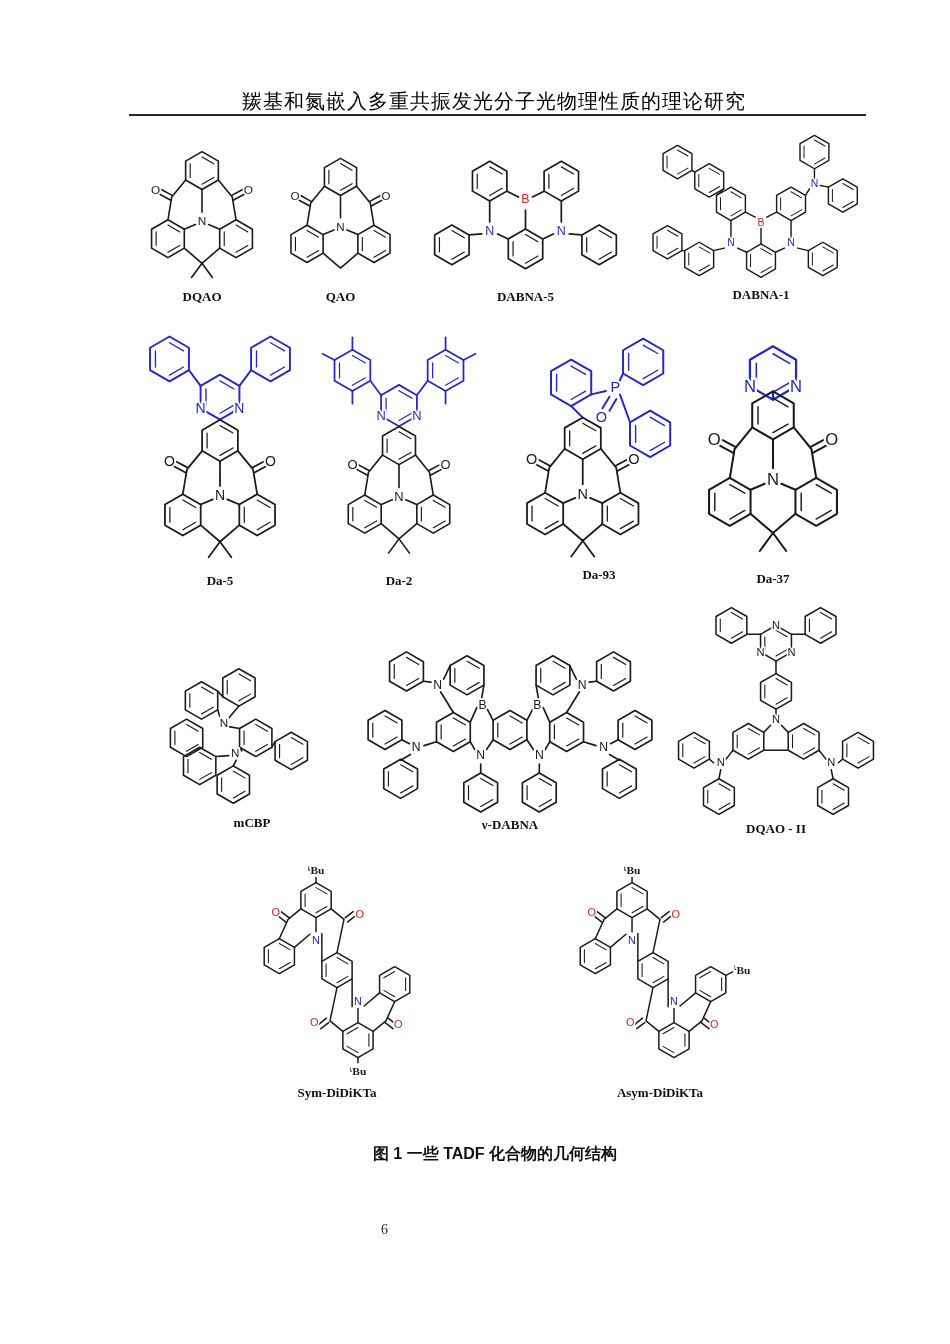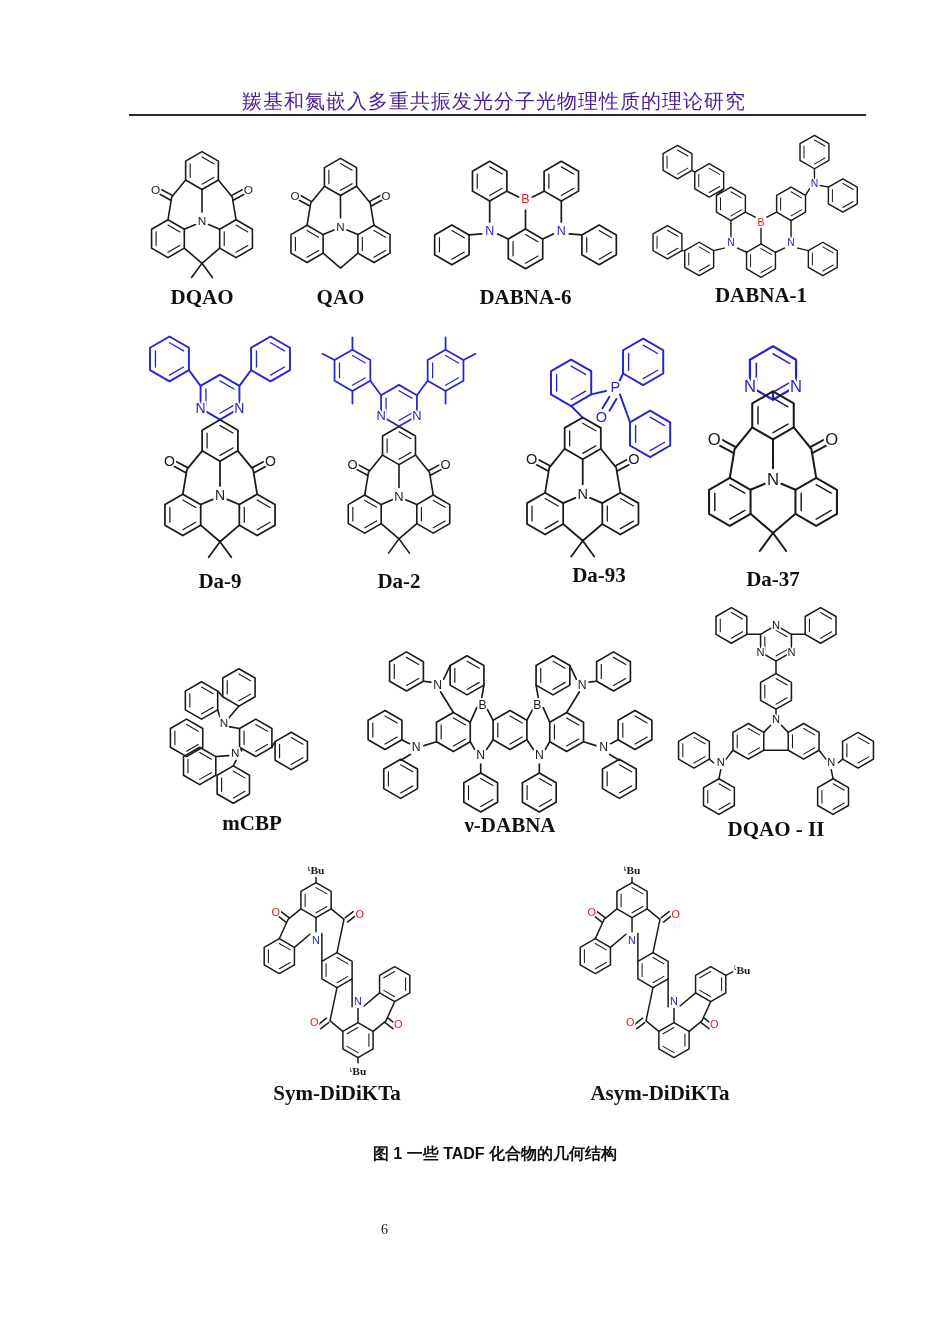--- a/index.html
+++ b/index.html
@@ -1,25 +1,25 @@
 <!DOCTYPE html>
 <html><head>
 <meta charset="utf-8">
 <style>
   html,body{margin:0;padding:0;}
   body{width:950px;height:1344px;background:#ffffff;position:relative;
        font-family:"Liberation Serif",serif;color:#111;overflow:hidden;}
   .page{position:absolute;inset:0;}
   .header-title{position:absolute;top:88px;left:0;right:16px;text-align:center;
-       padding-left:54px;font-size:20px;letter-spacing:1px;color:#4c1d95;white-space:nowrap;}
+       padding-left:54px;font-size:20px;letter-spacing:1px;color:#000000;white-space:nowrap;}
   .header-rule{position:absolute;top:114px;left:129px;width:737px;height:0;
        border-top:2.6px solid #2a2a2a;}
   .mol{position:absolute;display:flex;flex-direction:column;align-items:center;}
   .mol svg{display:block;width:100%;flex:1 1 auto;min-height:0;}
-  .mlabel{font-family:"Liberation Serif",serif;font-weight:bold;font-size:21px;
+  .mlabel{font-family:"Liberation Serif",serif;font-weight:bold;font-size:13px;
        color:#101010;white-space:nowrap;line-height:22px;height:22px;}
   .caption{position:absolute;top:1144px;left:0;right:0;text-align:center;padding-left:40px;
        font-family:"Liberation Sans",sans-serif;font-weight:bold;font-size:16px;color:#101010;}
   .pagenum{position:absolute;top:1222px;left:381px;font-size:14px;color:#222;}
   
   .mol use,.mol path{stroke:currentColor;fill:none;stroke-width:1.7;
        stroke-linejoin:round;stroke-linecap:round;}
   .defs path{fill:none;}
   .atom{font-family:"Liberation Sans",sans-serif;font-size:12.5px;fill:currentColor;
        stroke:#fff;stroke-width:3.5px;paint-order:stroke;text-anchor:middle;}
@@ -92,21 +92,21 @@
         <use href="#hx" x="-36" y="-38"></use>
         <use href="#hx" x="36" y="-38"></use>
         <use href="#hx" x="-74" y="26"></use>
         <use href="#hx" x="74" y="26"></use>
         <path d="M0,-9 L0,10 M-7,-22 L-18.7,-28 M7,-22 L18.7,-28 M-36,3 L-36,-18 M36,3 L36,-18 M-28,15 L-17.3,20 M28,15 L17.3,20 M-44,15 L-56.7,16 M44,15 L56.7,16"></path>
       </g>
       <text class="atom rdc" x="0" y="-16">B</text>
       <text class="atom blc" x="-36" y="16">N</text>
       <text class="atom blc" x="36" y="16">N</text>
     </svg>
-    <div class="mlabel">DABNA-6</div>
+    <div class="mlabel">DABNA-5</div>
   </div>
 
   <div class="mol" style="left:622px;top:132px;width:278px;height:174px">
     <svg viewBox="-130 -108 260 182">
       <g class="bk">
         <use href="#hx" x="0" y="46"></use>
         <use href="#hx" x="-36" y="-22"></use>
         <use href="#hx" x="36" y="-22"></use>
         <use href="#hx" x="-62" y="-50"></use>
         <use href="#hx" x="-100" y="-72"></use>
@@ -138,21 +138,21 @@
       <g class="bk">
         <g transform="translate(0,44) scale(0.92)">
             <use href="#qao"></use>
             <use href="#gem"></use>
           </g>
         <text class="atom" x="0" y="44">N</text>
         <text class="atom" x="-45" y="13">O</text>
         <text class="atom" x="45" y="13">O</text>
       </g>
     </svg>
-    <div class="mlabel">Da-9</div>
+    <div class="mlabel">Da-5</div>
   </div>
 
   <div class="mol" style="left:310px;top:326px;width:178px;height:266px">
     <svg viewBox="-86 -120 172 226">
       <g class="blc">
         <use href="#hx" x="0" y="-48"></use>
         <use href="#hx" x="-45" y="-82"></use>
         <use href="#hx" x="45" y="-82"></use>
         <path d="M-17.3,-58 L-27.7,-72 M17.3,-58 L27.7,-72 M-62.3,-92 L-74,-98 M-45,-102 L-45,-114 M-45,-62 L-45,-50 M62.3,-92 L74,-98 M45,-102 L45,-114 M45,-62 L45,-50"></path>
         <text class="atom" x="-17.3" y="-34">N</text>

